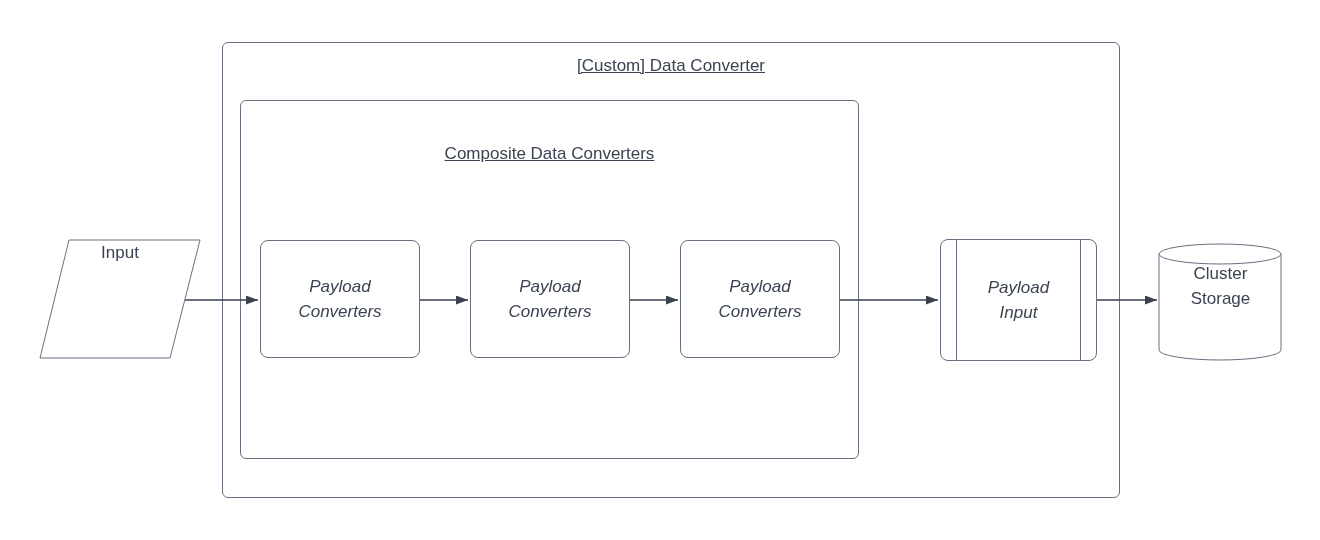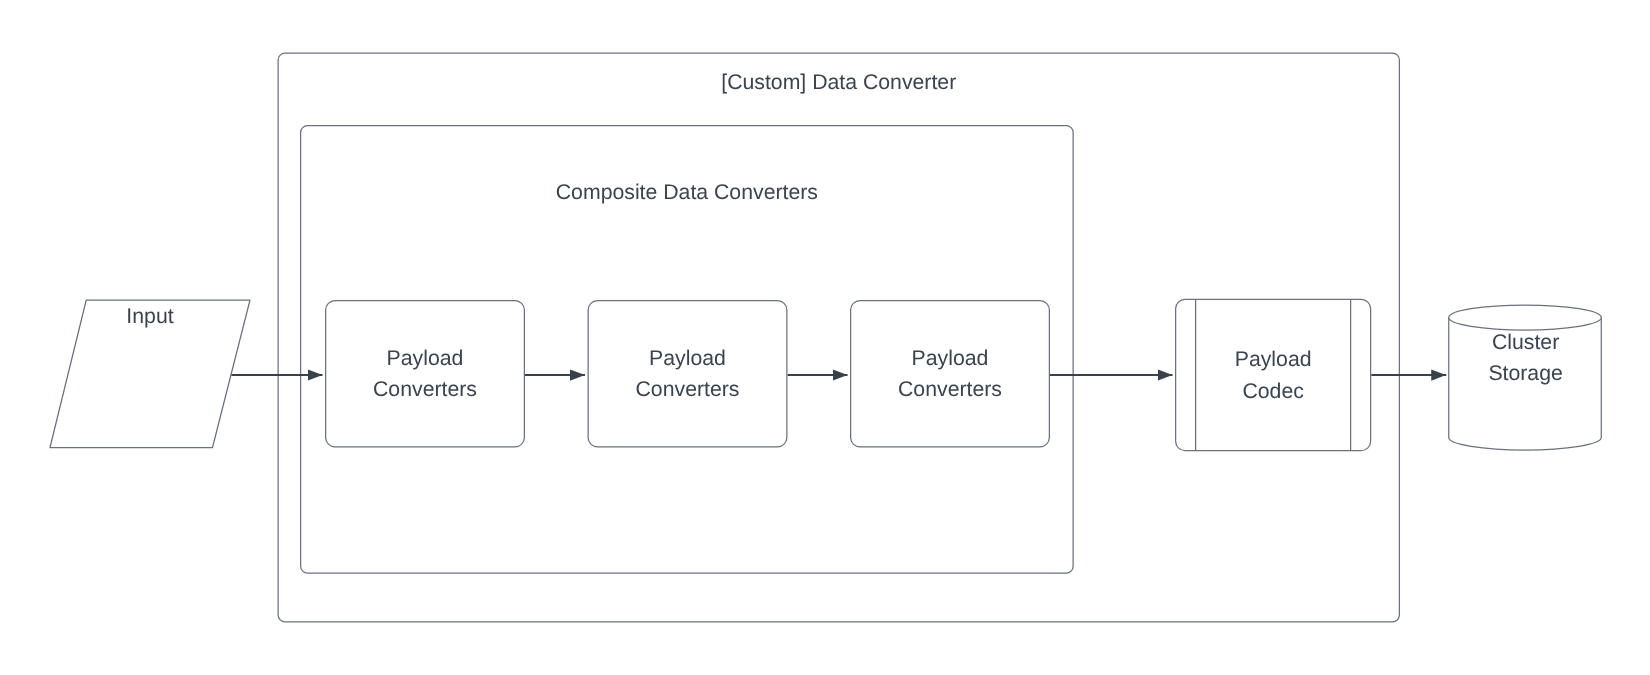--- a/index.html
+++ b/index.html
@@ -25,20 +25,21 @@
     border: 1px solid var(--stroke);
     border-radius: 6px;
     background: transparent;
   }
   .group-title {
     width: 100%;
     text-align: center;
     font-size: 17px;
     line-height: 25px;
     color: var(--text);
+    text-decoration: underline;
   }
   .outer { left: 222px; top: 42px; width: 898px; height: 456px; }
   .outer .group-title { padding-top: 10px; }
   .inner { left: 240px; top: 100px; width: 619px; height: 359px; }
   .inner .group-title { padding-top: 40px; }
 
   .edge-layer {
     position: absolute;
     left: 0; top: 0;
     pointer-events: none;
@@ -50,20 +51,21 @@
   #ah path { fill: var(--arrow); }
 
   .node {
     position: absolute;
     border: 1px solid var(--stroke);
     border-radius: 8px;
     background: var(--background);
     display: flex;
     align-items: center;
     justify-content: center;
+    font-style: italic;
   }
   .lbl {
     display: inline-block;
     text-align: center;
     font-size: 17px;
     line-height: 25px;
     color: var(--text);
   }
   .lbl.w120 { width: 120px; }
   .lbl.w90  { width: 90px; }
@@ -138,21 +140,21 @@
     <span class="lbl w120">Payload Converters</span>
   </div>
 
   <div class="node" style="left:680px; top:240px; width:160px; height:118px;">
     <span class="lbl w120">Payload Converters</span>
   </div>
 
   <div class="node" style="left:940px; top:239px; width:157px; height:122px;">
     <span class="codec-bar left"></span>
     <span class="codec-bar right"></span>
-    <span class="lbl w90">Payload Codec</span>
+    <span class="lbl w90">Payload Input</span>
   </div>
 
   <svg class="node-svg" style="left:1158px; top:243px;" width="125" height="120">
     <path class="shape" d="M1 11 V107 A61 10 0 0 0 123 107 V11"></path>
     <ellipse class="shape" cx="62" cy="11" rx="61" ry="10"></ellipse>
   </svg>
   <div class="node-label" style="left:1159px; top:261px; width:123px; height:113px;">
     <span class="lbl w80">Cluster Storage</span>
   </div>
 

